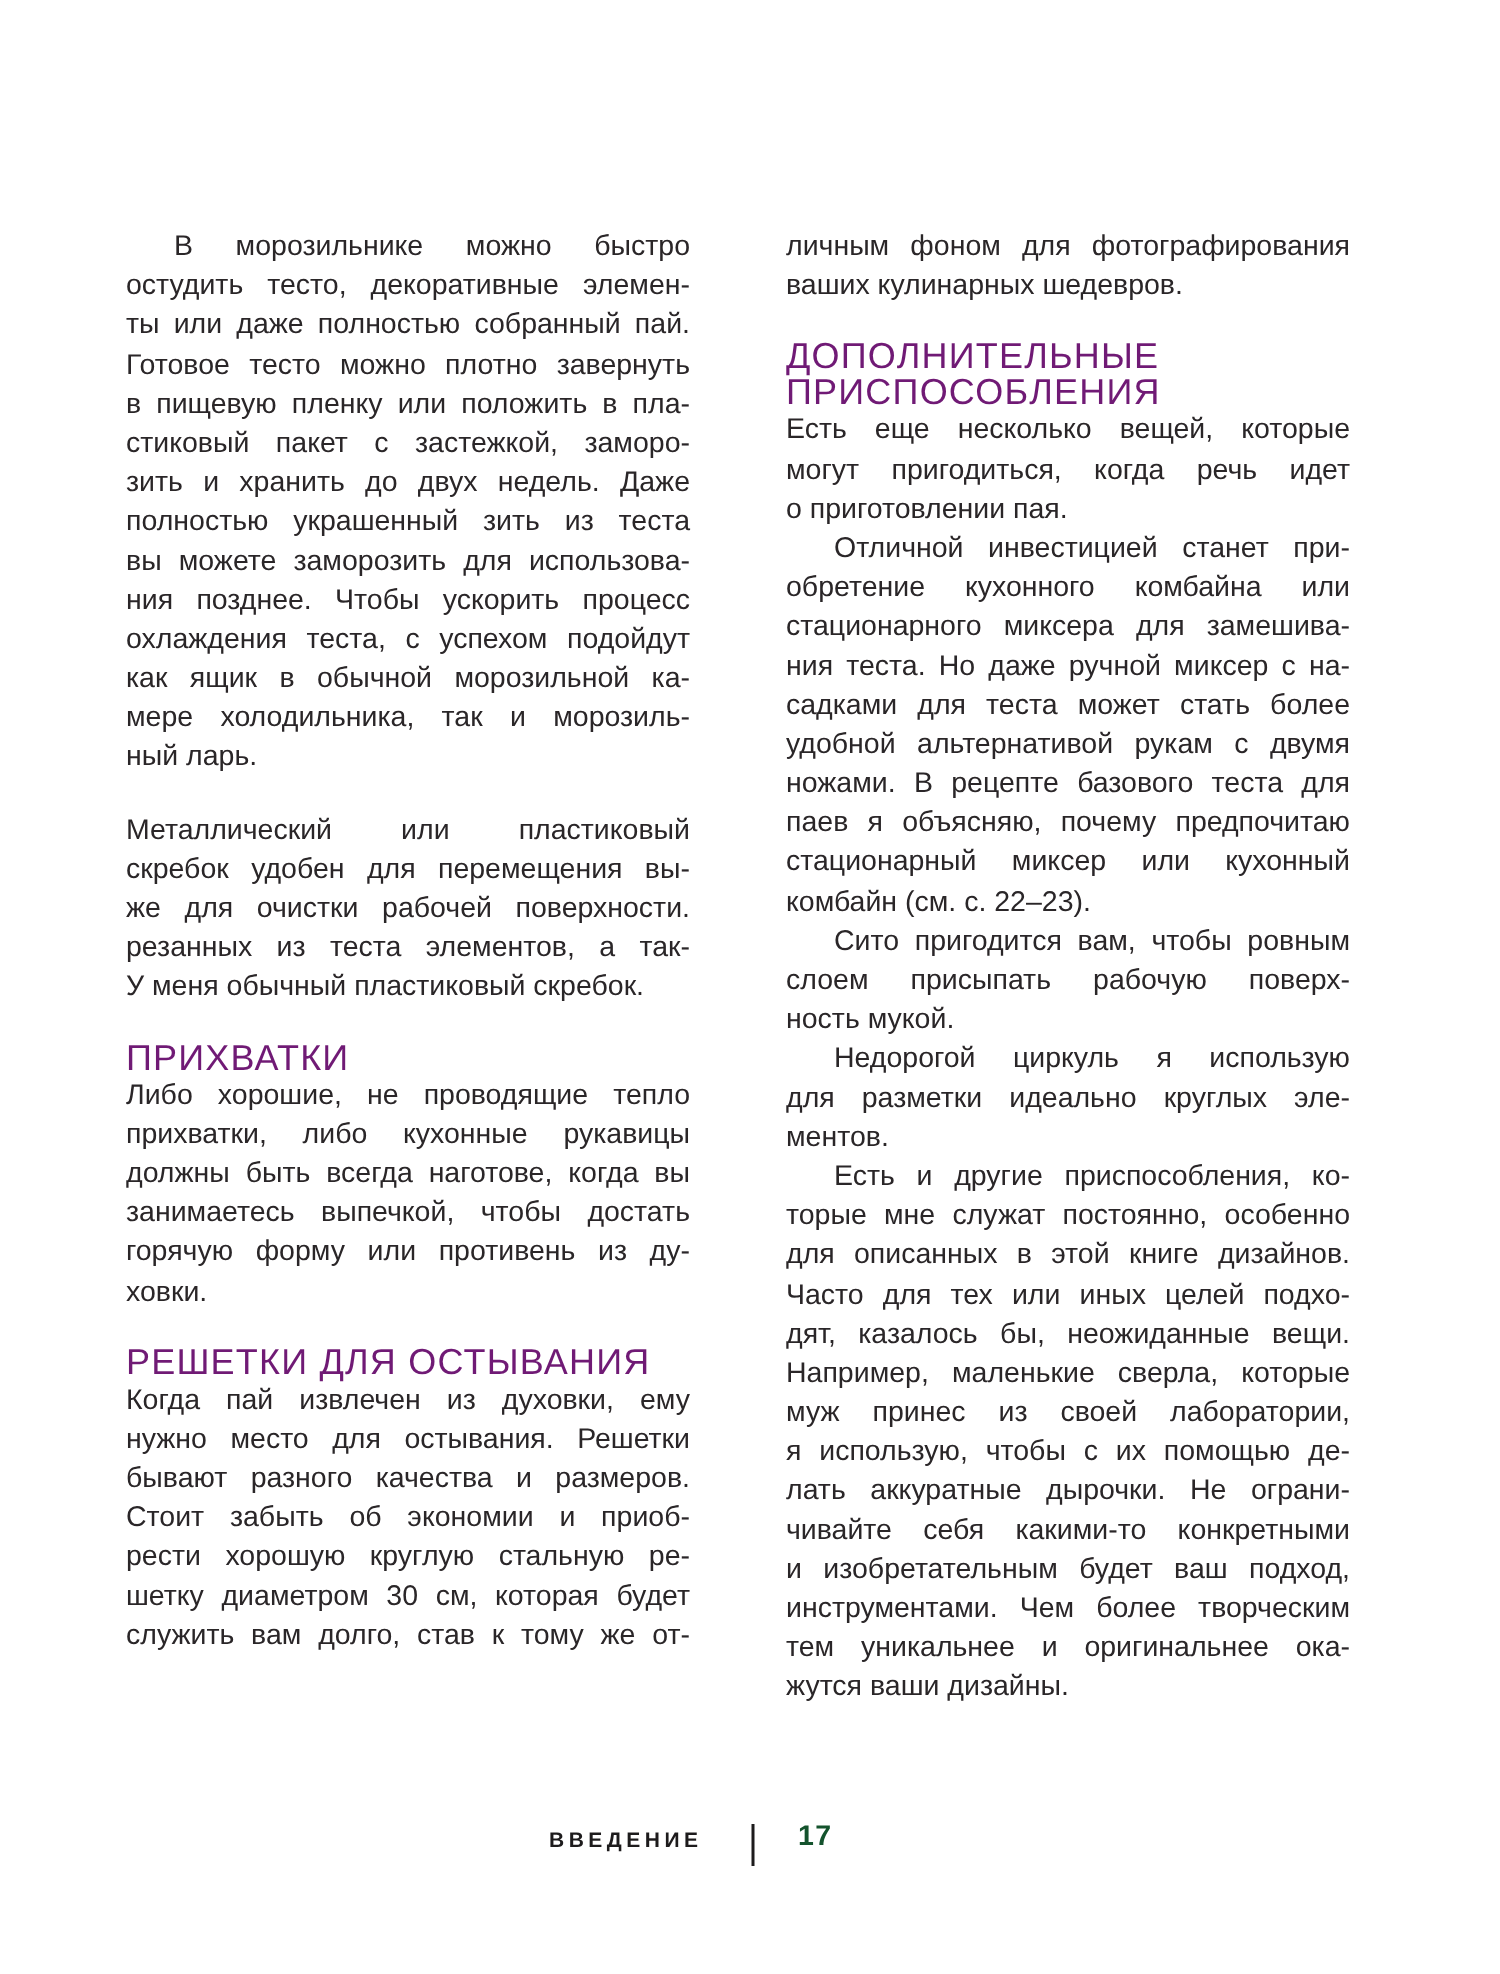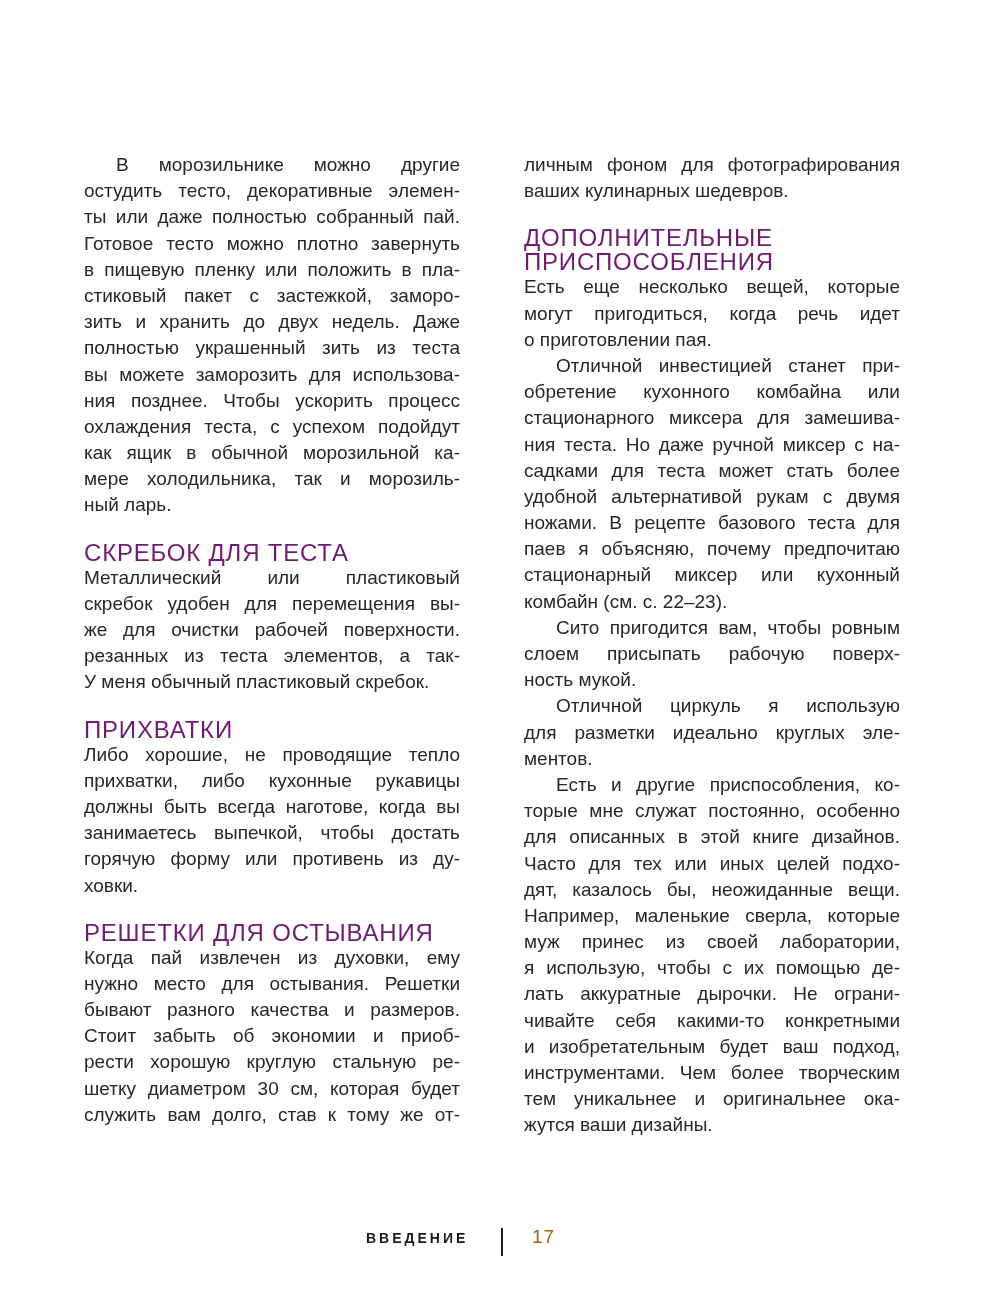--- a/index.html
+++ b/index.html
@@ -9,51 +9,50 @@
   .col.left { left: 84px; }
   .col.right { left: 524px; }
   .line { display: block; height: 26.2px; line-height: 26.2px; font-size: 19px;
           white-space: nowrap; text-align: justify; text-align-last: justify; }
   .line.last { text-align-last: left; }
   .line.indent { padding-left: 32px; }
   .heading { display: block; height: 24px; line-height: 24px; font-size: 24px; font-weight: normal;
              color: #701a75; letter-spacing: 0.8px; white-space: nowrap; }
   .gap { display: block; height: 26px; }
   .gap.small { height: 22px; }
-  .footer { position: absolute; top: 1216px; left: 0; width: 1000px; height: 30px; margin-top: 12px; }
+  .footer { position: absolute; top: 1216px; left: 0; width: 1000px; height: 30px; }
   .footer-label { position: absolute; left: 366px; top: 2px; font-size: 14px; font-weight: bold;
                   letter-spacing: 3px; color: #1d1b1c; }
   .footer-divider { position: absolute; left: 501px; top: 0; width: 2px; height: 28px; background: #1d1b1c; }
-  .footer-page { position: absolute; left: 532px; top: -2px; font-size: 19px; font-weight: normal;
-                 color: #a16207; letter-spacing: 1px; }
+  .footer-page { position: absolute; left: 532px; top: -2px; font-size: 19px; font-weight: bold;
+                 color: #14532d; letter-spacing: 1px; }
 </style>
 </head>
 <body>
 
 <div class="col left">
   <div>
-    <span class="line indent">В морозильнике можно другие</span>
+    <span class="line indent">В морозильнике можно быстро</span>
     <span class="line">остудить тесто, декоративные элемен-</span>
     <span class="line">ты или даже полностью собранный пай.</span>
     <span class="line">Готовое тесто можно плотно завернуть</span>
     <span class="line">в пищевую пленку или положить в пла-</span>
     <span class="line">стиковый пакет с застежкой, заморо-</span>
     <span class="line">зить и хранить до двух недель. Даже</span>
     <span class="line">полностью украшенный зить из теста</span>
     <span class="line">вы можете заморозить для использова-</span>
     <span class="line">ния позднее. Чтобы ускорить процесс</span>
     <span class="line">охлаждения теста, с успехом подойдут</span>
     <span class="line">как ящик в обычной морозильной ка-</span>
     <span class="line">мере холодильника, так и морозиль-</span>
     <span class="line last">ный ларь.</span>
   </div>
 
   <span class="gap small"></span>
   <div>
-    <span class="heading">СКРЕБОК ДЛЯ ТЕСТА</span>
     <span class="line">Металлический или пластиковый</span>
     <span class="line">скребок удобен для перемещения вы-</span>
     <span class="line">же для очистки рабочей поверхности.</span>
     <span class="line">резанных из теста элементов, а так-</span>
     <span class="line last">У меня обычный пластиковый скребок.</span>
   </div>
 
   <span class="gap small"></span>
   <div>
     <span class="heading">ПРИХВАТКИ</span>
@@ -108,21 +107,21 @@
       <span class="line last">комбайн (см. с. 22–23).</span>
     </div>
 
     <div>
       <span class="line indent">Сито пригодится вам, чтобы ровным</span>
       <span class="line">слоем присыпать рабочую поверх-</span>
       <span class="line last">ность мукой.</span>
     </div>
 
     <div>
-      <span class="line indent">Отличной циркуль я использую</span>
+      <span class="line indent">Недорогой циркуль я использую</span>
       <span class="line">для разметки идеально круглых эле-</span>
       <span class="line last">ментов.</span>
     </div>
 
     <div>
       <span class="line indent">Есть и другие приспособления, ко-</span>
       <span class="line">торые мне служат постоянно, особенно</span>
       <span class="line">для описанных в этой книге дизайнов.</span>
       <span class="line">Часто для тех или иных целей подхо-</span>
       <span class="line">дят, казалось бы, неожиданные вещи.</span>

